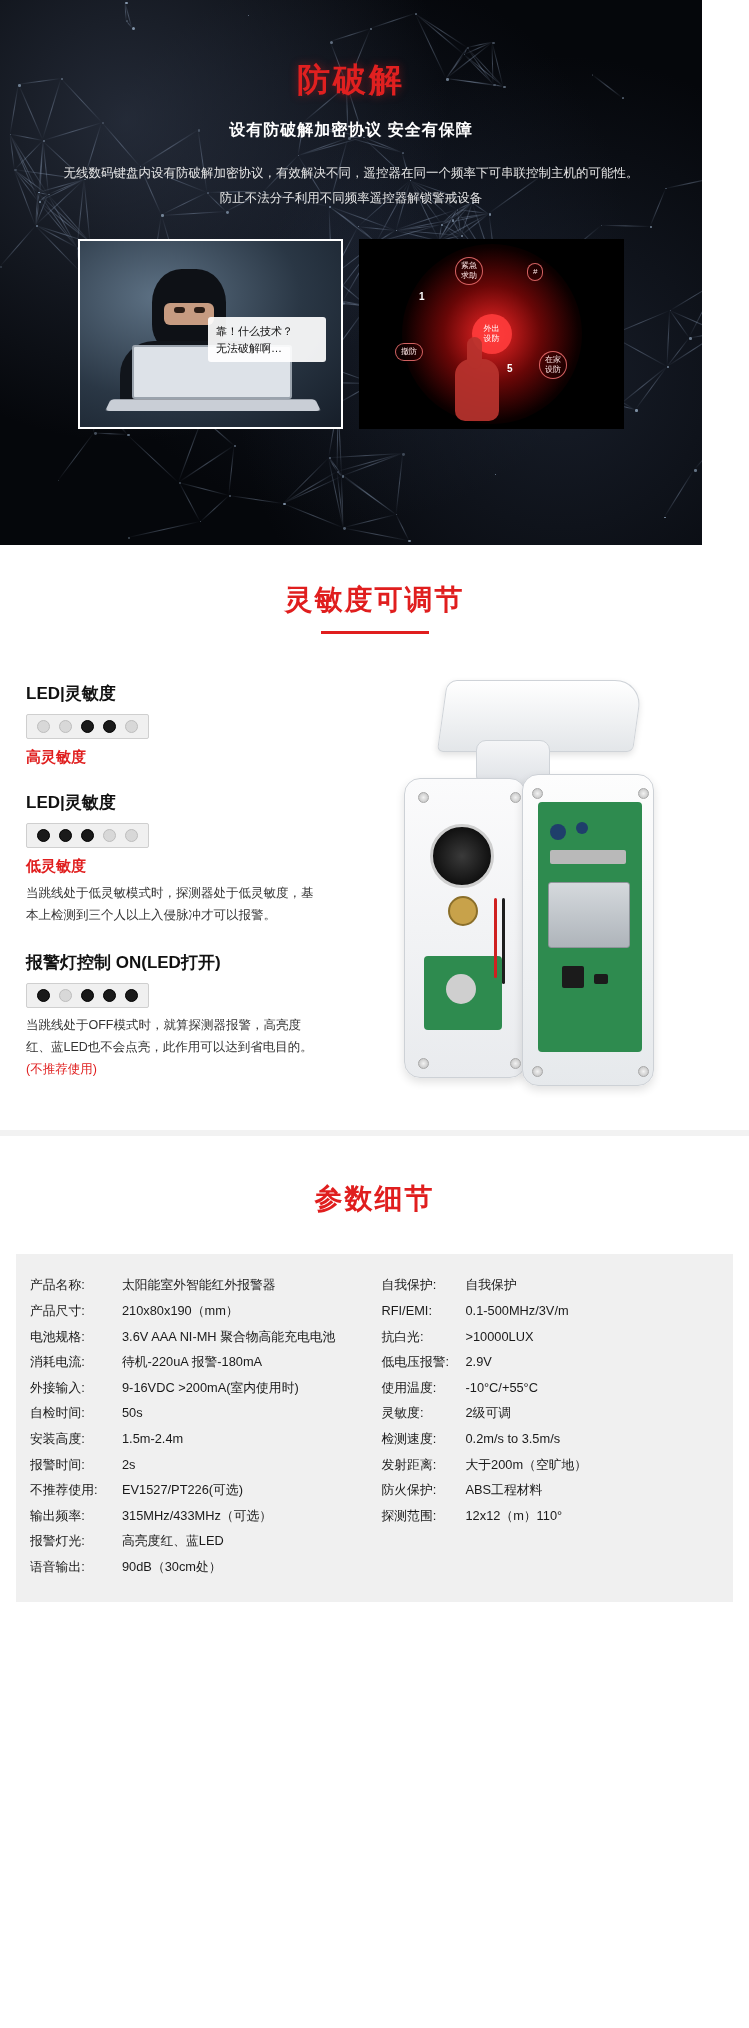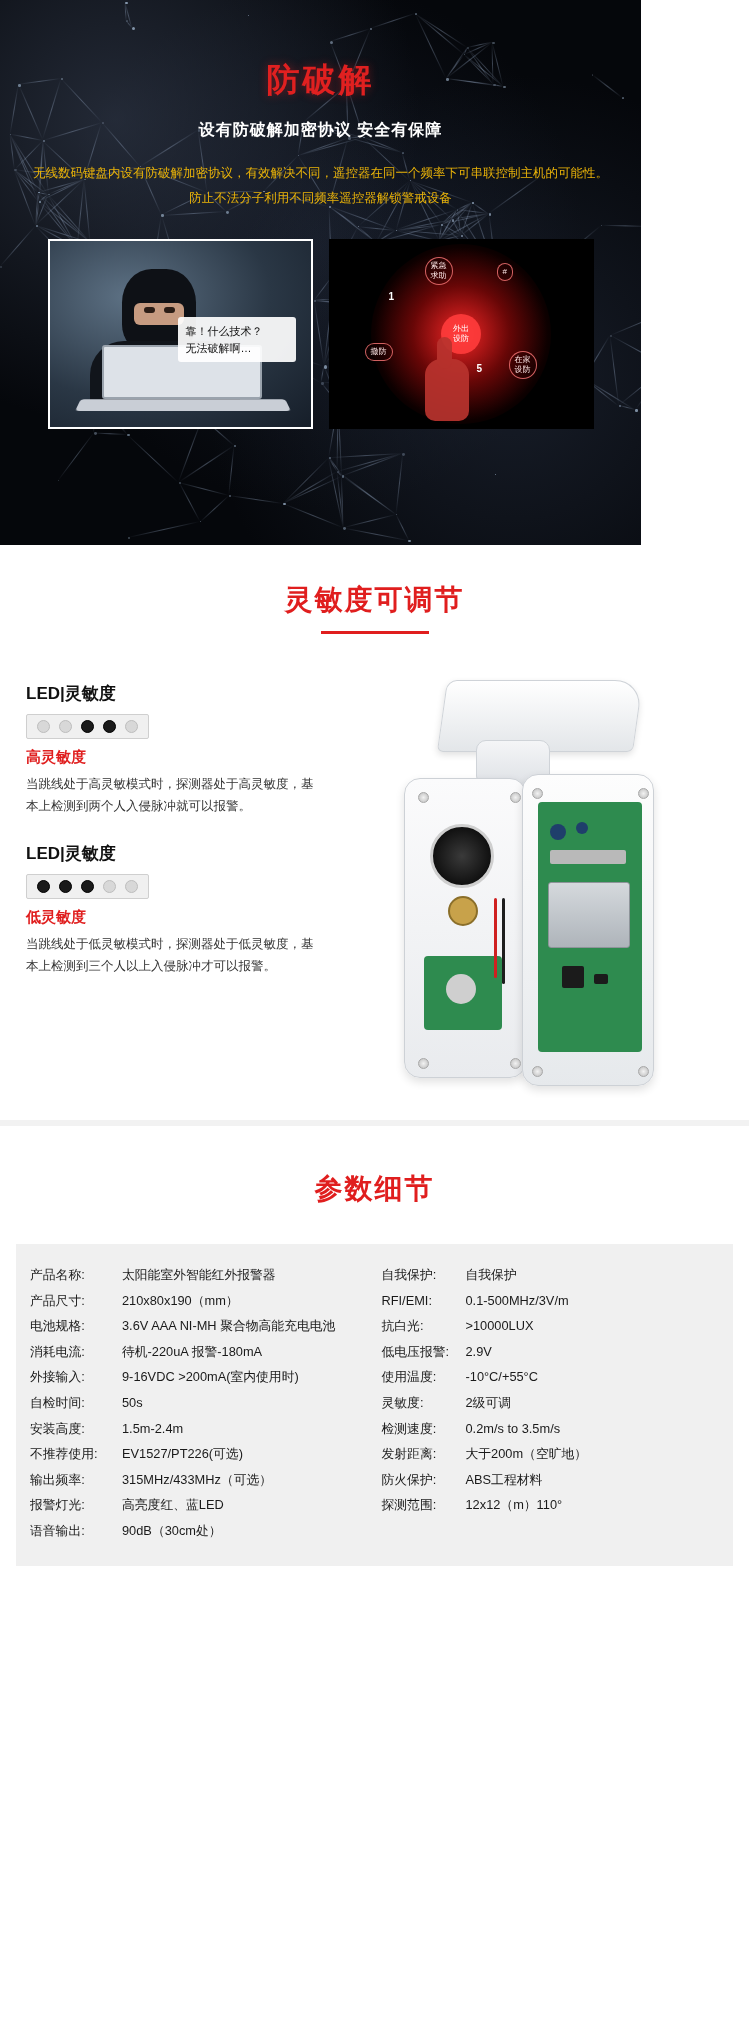--- a/index.html
+++ b/index.html
@@ -7,21 +7,21 @@
   body {
     width: 749px;
     font-family: "Liberation Sans", sans-serif;
     background: #ffffff;
     color: #222;
   }
 
   
   .hero {
     position: relative;
-    width: 641px;
+    width: 702px;
     height: 545px;
     background: #050508;
     overflow: hidden;
   }
   .hero-bg {
     position: absolute;
     inset: 0;
     background:
       radial-gradient(circle at 18% 22%, rgba(60,70,90,0.55) 0%, rgba(5,5,8,0) 45%),
       radial-gradient(circle at 80% 70%, rgba(45,55,75,0.45) 0%, rgba(5,5,8,0) 48%),
@@ -59,21 +59,21 @@
     font-size: 16px;
     font-weight: bold;
     color: #ffffff;
     letter-spacing: 1px;
   }
   .hero-desc {
     margin: 20px auto 0;
     width: 580px;
     font-size: 12.5px;
     line-height: 2.0;
-    color: #eab308;
+    color: #e5e5e5;
     text-align: center;
   }
 
   .hero-media {
     position: relative;
     z-index: 3;
     margin-top: 28px;
     display: flex;
     justify-content: center;
     gap: 16px;
@@ -844,36 +844,48 @@
       <div class="sens-block">
         <div class="sens-h">LED|灵敏度</div>
         <div class="dip">
           <span></span>
           <span></span>
           <span class="on"></span>
           <span class="on"></span>
           <span></span>
         </div>
         <div class="sens-label">高灵敏度</div>
-        <div class="sens-text">当跳线处于高灵敏模式时，探测器处于高灵敏度，基本上检测到两个人入侵脉冲就可以报警。</div>
       </div>
 
       <div class="sens-block">
         <div class="sens-h">LED|灵敏度</div>
         <div class="dip">
           <span class="on"></span>
           <span class="on"></span>
           <span class="on"></span>
           <span></span>
           <span></span>
         </div>
         <div class="sens-label">低灵敏度</div>
         <div class="sens-text">当跳线处于低灵敏模式时，探测器处于低灵敏度，基本上检测到三个人以上入侵脉冲才可以报警。</div>
       </div>
 
+      <div class="sens-block">
+        <div class="sens-h">报警灯控制 ON(LED打开)</div>
+        <div class="dip">
+          <span class="on"></span>
+          <span></span>
+          <span class="on"></span>
+          <span class="on"></span>
+          <span class="on"></span>
+        </div>
+        <div class="sens-text">
+          <span>当跳线处于OFF模式时，就算探测器报警，高亮度红、蓝LED也不会点亮，此作用可以达到省电目的。</span><span class="note-red">(不推荐使用)</span>
+        </div>
+      </div>
 
     </div>
 
     <div class="sens-right">
       <div class="device">
         <div class="dev-lid"></div>
         <div class="dev-neck"></div>
         <div class="dev-body"></div>
         <div class="dev-body2"></div>
 
@@ -935,20 +947,24 @@
         </div>
         <div class="param-row">
           <div class="param-key">自检时间:</div>
           <div class="param-val">50s</div>
         </div>
         <div class="param-row">
           <div class="param-key">安装高度:</div>
           <div class="param-val">1.5m-2.4m</div>
         </div>
         <div class="param-row">
+          <div class="param-key">报警时间:</div>
+          <div class="param-val">2s</div>
+        </div>
+        <div class="param-row">
           <div class="param-key">不推荐使用:</div>
           <div class="param-val">EV1527/PT226(可选)</div>
         </div>
         <div class="param-row">
           <div class="param-key">输出频率:</div>
           <div class="param-val">315MHz/433MHz（可选）</div>
         </div>
         <div class="param-row">
           <div class="param-key">报警灯光:</div>
           <div class="param-val">高亮度红、蓝LED</div>

